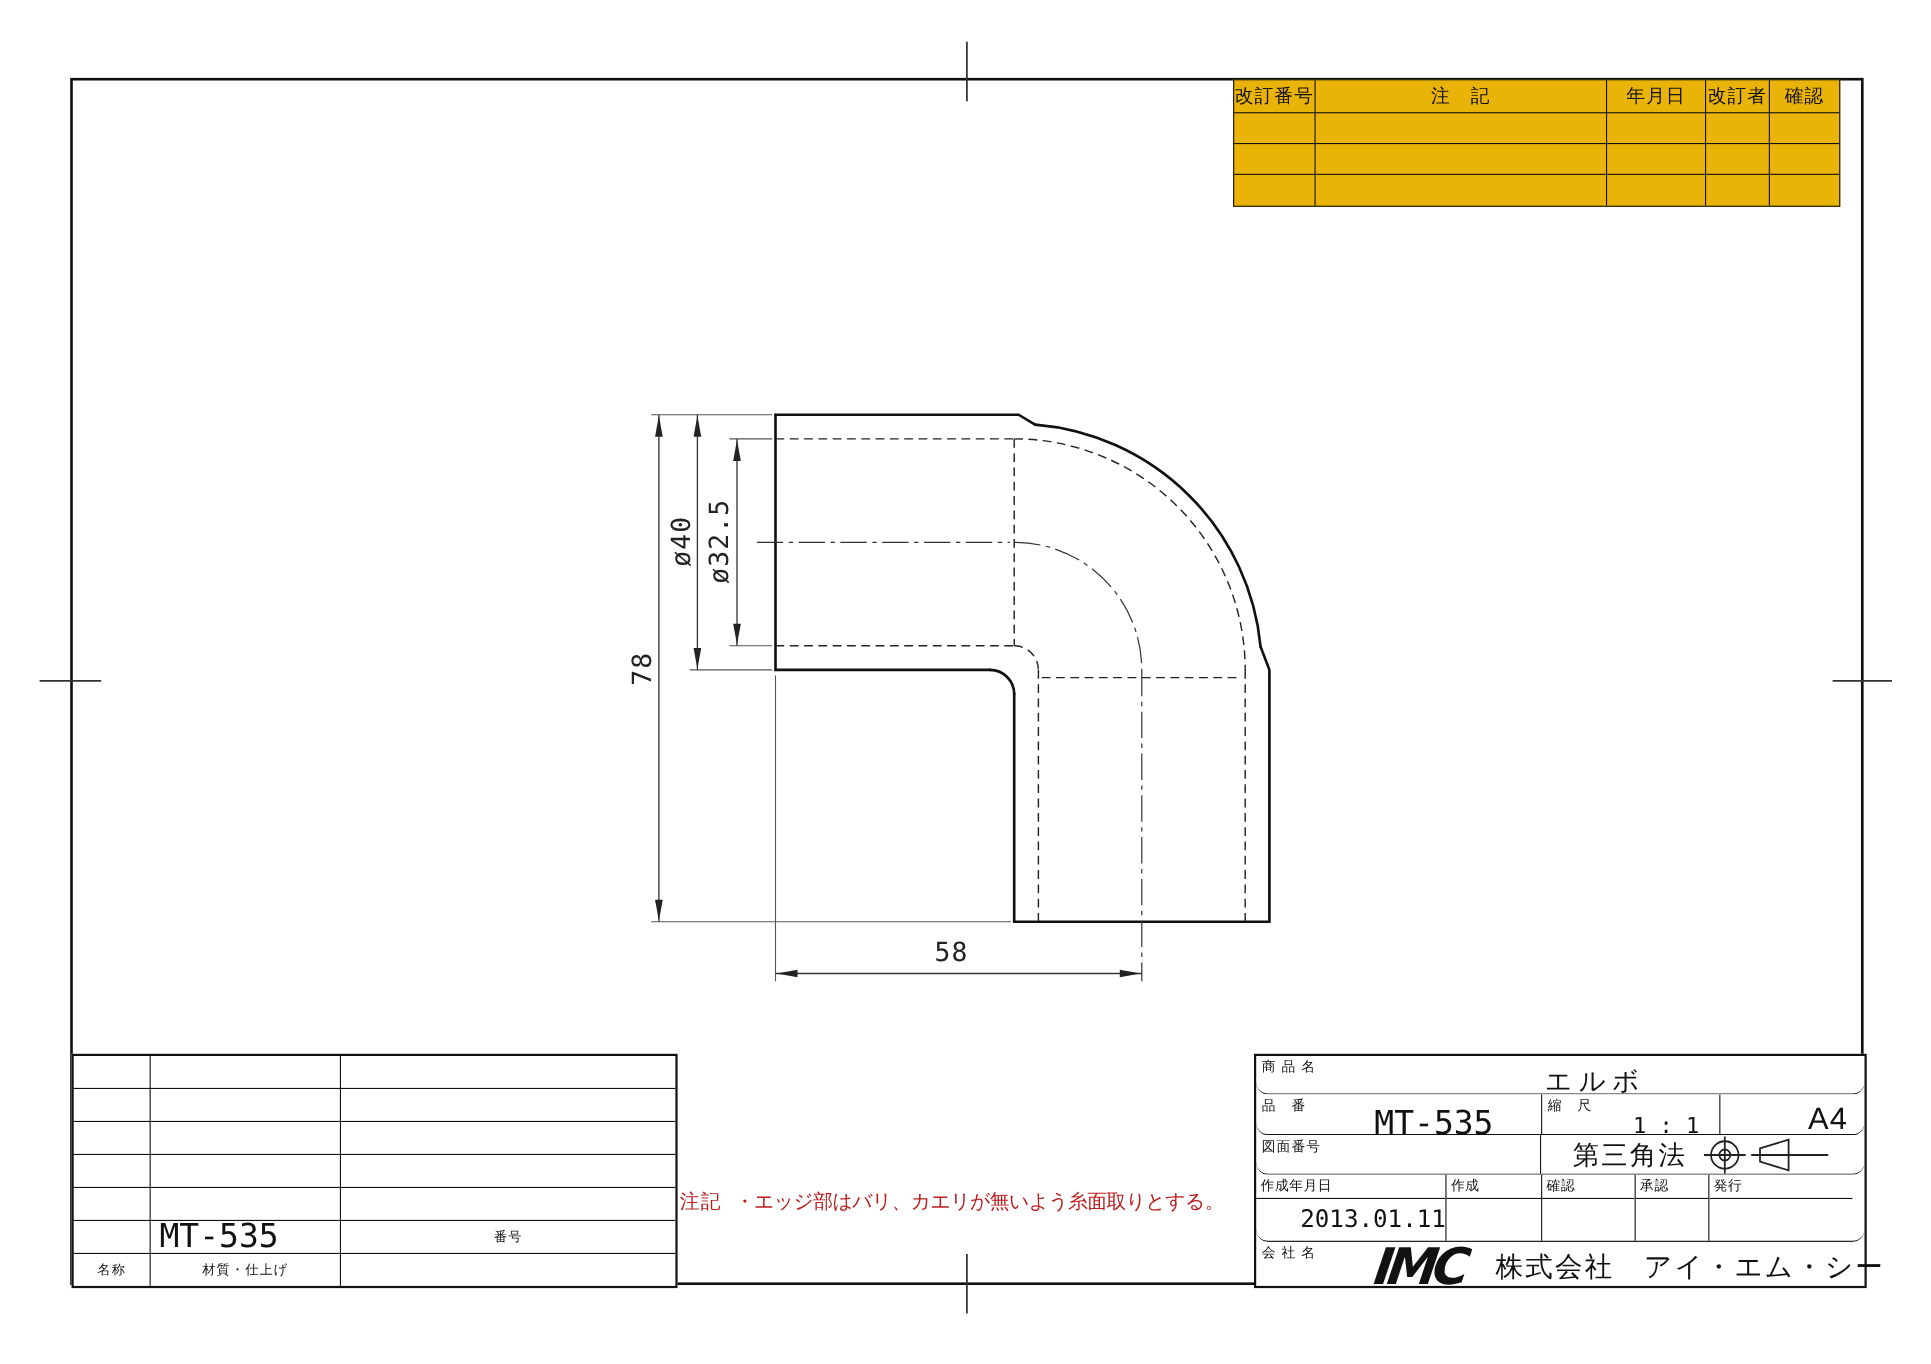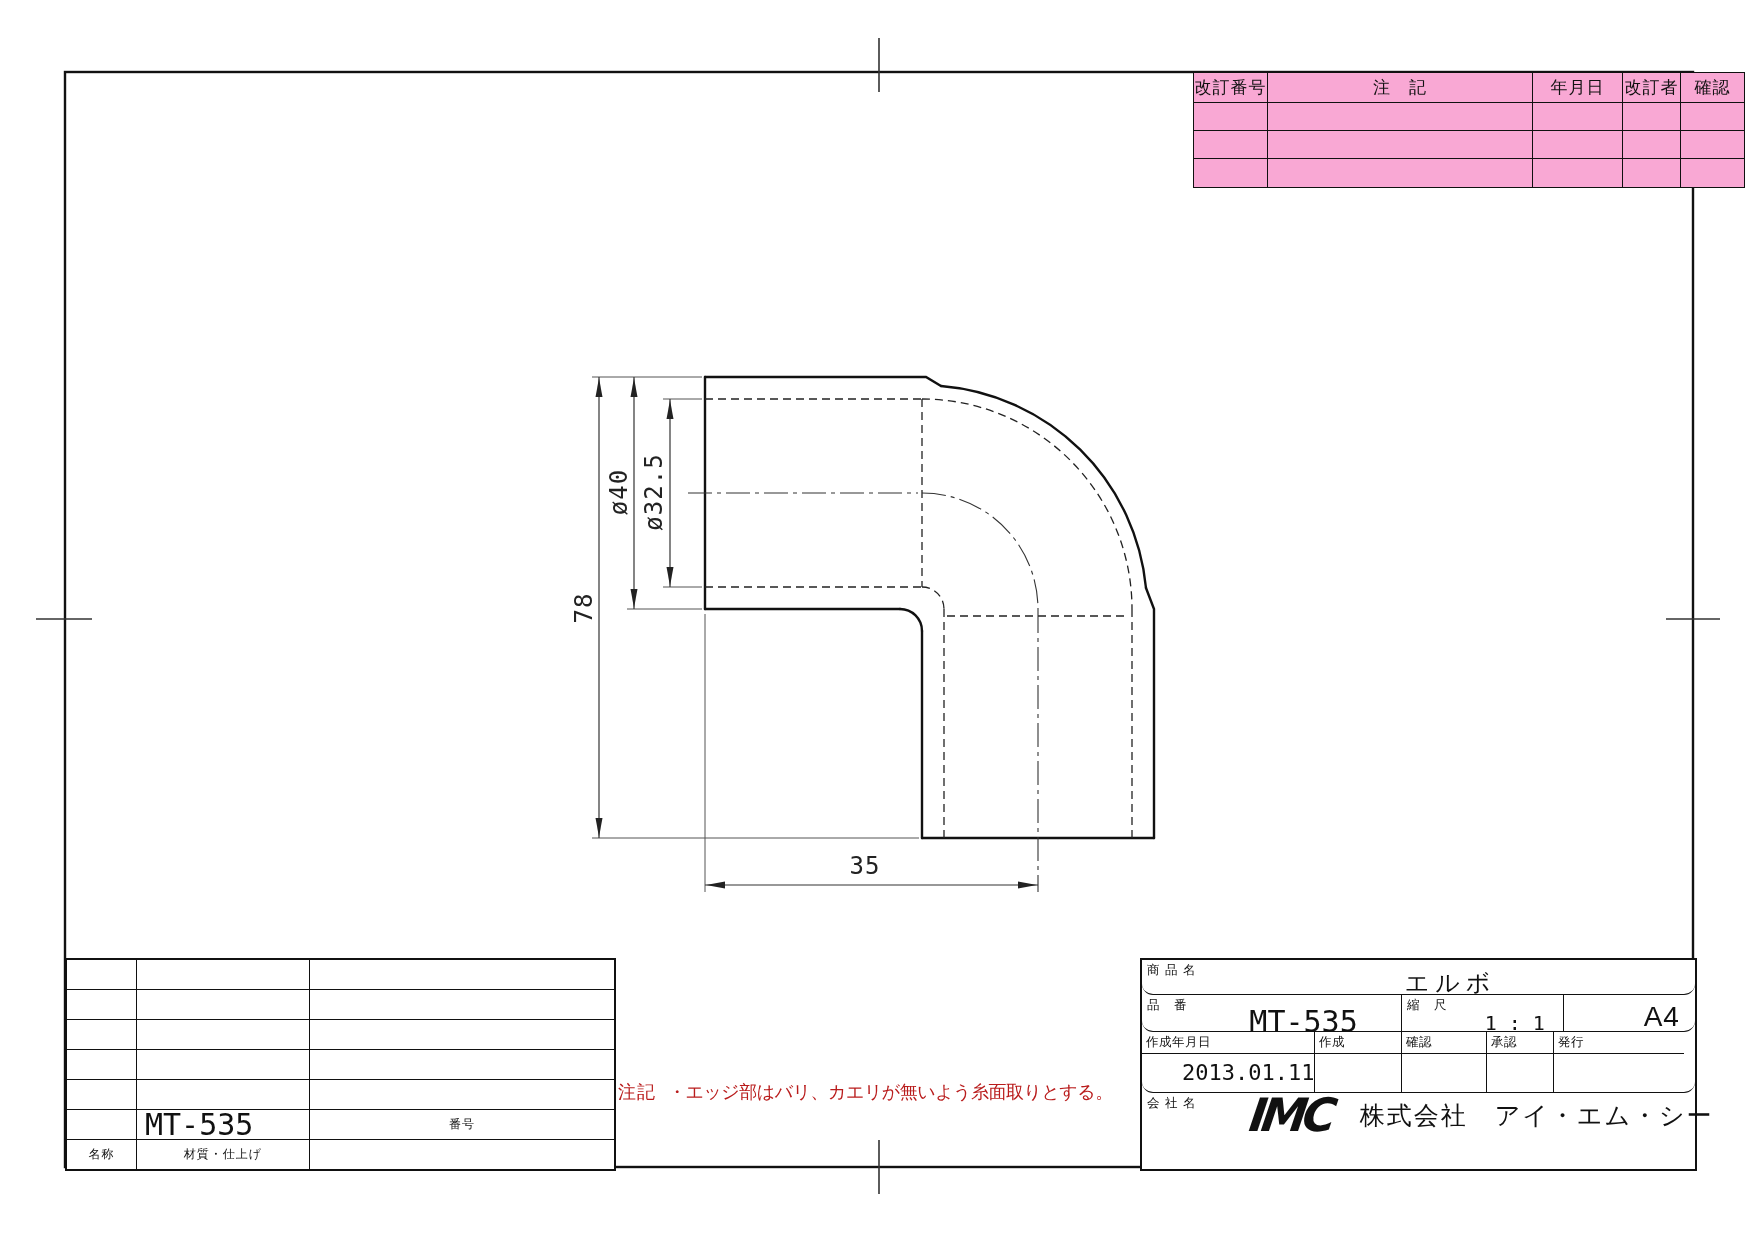--- a/index.html
+++ b/index.html
@@ -6,24 +6,24 @@
   #sheet{position:relative;width:1755px;height:1240px;background:#ffffff;overflow:hidden;
          font-family:"Liberation Sans",sans-serif;color:#111;}
   #cad{position:absolute;left:0;top:0;z-index:1;}
 
   
   .dimlabel{position:absolute;z-index:3;font-family:"DejaVu Sans Mono",monospace;
             font-size:24px;color:#222;text-align:center;letter-spacing:1px;}
   .rot{transform:rotate(-90deg);}
 
   
-  #revtable{position:absolute;left:1193px;top:72px;width:550px;height:114px;z-index:2;
+  #revtable{position:absolute;left:1121px;top:72px;width:550px;height:114px;z-index:2;
             border:1.8px solid #111;display:grid;
             grid-template-columns:74px 265px 90px 58px 63px;
-            grid-template-rows:30px 28px 28px 28px;background:#f9a8d4;text-align:right;}
+            grid-template-rows:30px 28px 28px 28px;background:#eab308;text-align:right;}
   #revtable .c{border-right:1.5px solid #111;border-bottom:1.5px solid #111;
                display:flex;align-items:center;justify-content:center;
                font-size:17px;letter-spacing:1px;}
   #revtable .c:nth-child(5n){border-right:none;}
   #revtable .c:nth-child(n+16){border-bottom:none;}
 
   
   #partstable{position:absolute;left:65px;top:958px;width:547px;height:209px;z-index:2;
               border:2px solid #111;display:grid;
               grid-template-columns:70px 173px 304px;
@@ -139,21 +139,21 @@
       <polygon points="670,400 666.5,419 673.5,419"></polygon>
       <polygon points="670,586 666.5,567 673.5,567"></polygon>
       <polygon points="706,885 725,881.5 725,888.5"></polygon>
       <polygon points="1037,885 1018,881.5 1018,888.5"></polygon>
     </g>
   </svg>
 
   <div class="dimlabel rot" style="left:554px;top:594px;width:60px;height:28px;line-height:28px;">78</div>
   <div class="dimlabel rot" style="left:579px;top:478px;width:80px;height:28px;line-height:28px;">ø40</div>
   <div class="dimlabel rot" style="left:604px;top:478px;width:100px;height:28px;line-height:28px;">ø32.5</div>
-  <div class="dimlabel" style="left:835px;top:852px;width:60px;height:28px;line-height:28px;">35</div>
+  <div class="dimlabel" style="left:835px;top:852px;width:60px;height:28px;line-height:28px;">58</div>
 
   <div id="revtable">
     <div class="c">改訂番号</div>
     <div class="c">注　記</div>
     <div class="c">年月日</div>
     <div class="c">改訂者</div>
     <div class="c">確認</div>
     <div class="c"></div>
     <div class="c"></div>
     <div class="c"></div>
@@ -217,20 +217,40 @@
       </div>
       <div class="tbcell" style="width:162px;">
         <span class="smlbl">縮　尺</span>
         <div class="cvalue" id="scale-val">1 : 1</div>
       </div>
       <div class="tbcell" style="width:131px;">
         <div class="cvalue" id="paper-val">A4</div>
       </div>
     </div>
 
+    <div class="tbrow" id="r3">
+      <div class="tbcell" style="width:258px;">
+        <span class="smlbl">図面番号</span>
+      </div>
+      <div class="tbcell" style="width:295px;">
+        <div id="proj-wrap">
+          <span id="proj-label">第三角法</span>
+          <svg width="118" height="34" viewBox="0 0 118 34">
+            <g stroke="#222" stroke-width="1.6" fill="none">
+              <line x1="1" y1="17" x2="39" y2="17"></line>
+              <line x1="20" y1="0" x2="20" y2="34"></line>
+              <circle cx="20" cy="17" r="12.5"></circle>
+              <circle cx="20" cy="17" r="5"></circle>
+              <path d="M52,11 L78,3 L78,31 L52,23 Z"></path>
+              <line x1="44" y1="17" x2="114" y2="17"></line>
+            </g>
+          </svg>
+        </div>
+      </div>
+    </div>
 
     <div class="tbrow" id="r4">
       <div class="tbcell" style="width:172px;">
         <div class="r4sub"></div>
         <span class="r4label">作成年月日</span>
         <div id="date-val">2013.01.11</div>
       </div>
       <div class="tbcell" style="width:86px;">
         <div class="r4sub"></div>
         <span class="r4label">作成</span>

